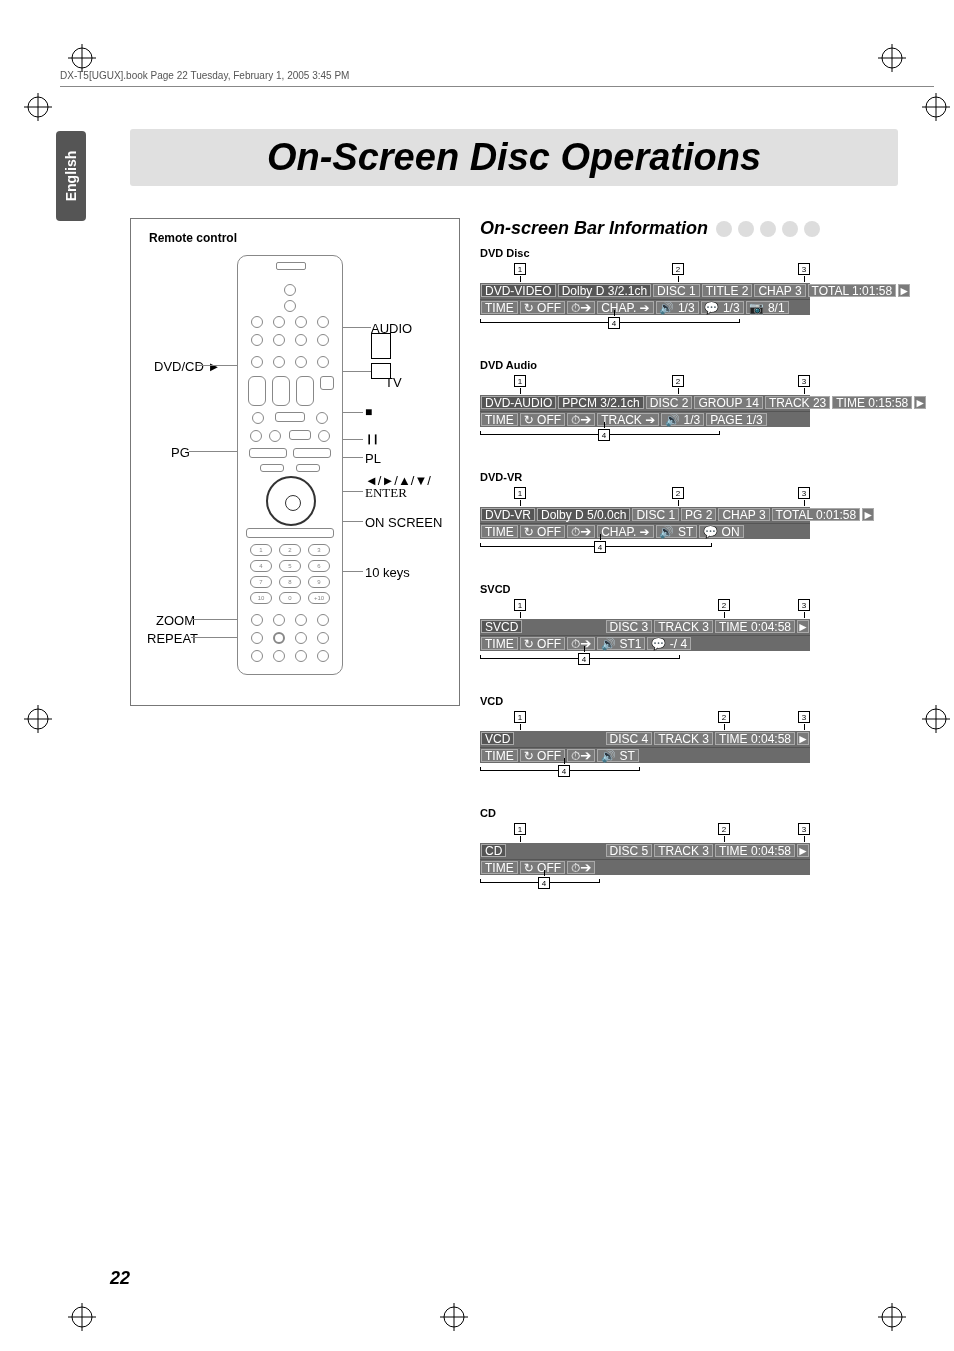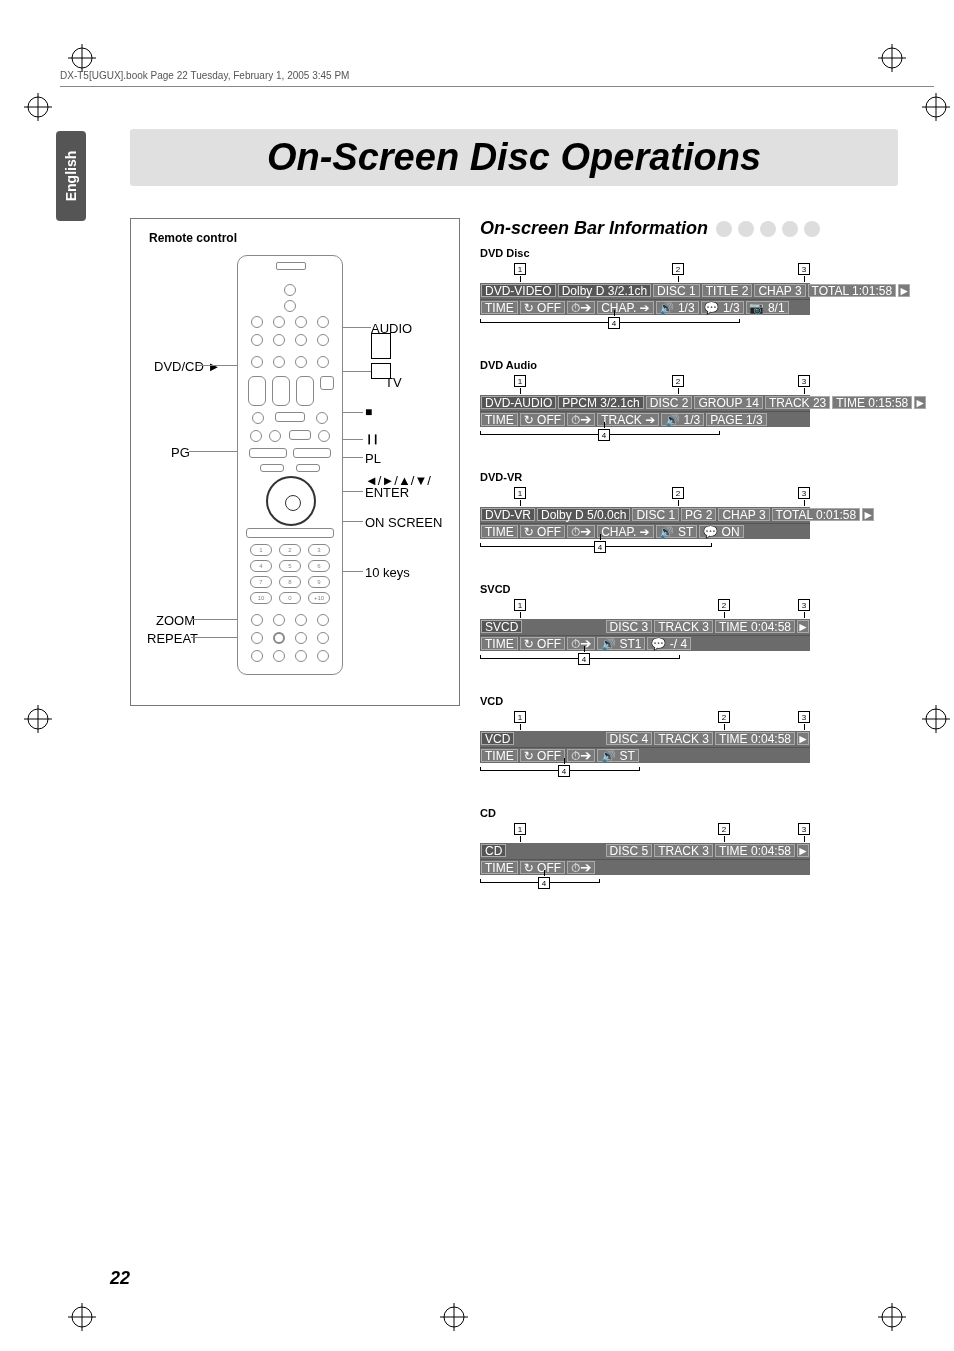--- a/index.html
+++ b/index.html
@@ -162,21 +162,21 @@
         <div class="lbl" style="top:150px; left:224px; font-size:12px;">■</div>
         <div class="line" style="top:157px; left:202px; width:20px; height:1px;"></div>
 
         <div class="lbl" style="top:178px; left:224px; font-size:10px; letter-spacing:-2px;">❙❙</div>
         <div class="line" style="top:184px; left:202px; width:20px; height:1px;"></div>
 
         <div class="lbl" style="top:196px; left:224px;">PL</div>
         <div class="line" style="top:202px; left:202px; width:20px; height:1px;"></div>
 
         <div class="lbl" style="top:218px; left:224px;">◄/►/▲/▼/</div>
-        <div class="lbl" style="top:230px; left:224px;">ENTER</div>
+        <div class="lbl" style="top:230px; left:224px;font-family:Liberation Serif, serif;">ENTER</div>
         <div class="line" style="top:236px; left:202px; width:20px; height:1px;"></div>
 
         <div class="lbl" style="top:260px; left:224px;">ON SCREEN</div>
         <div class="line" style="top:266px; left:202px; width:20px; height:1px;"></div>
 
         <div class="lbl" style="top:310px; left:224px;">10 keys</div>
         <div class="line" style="top:316px; left:202px; width:20px; height:1px;"></div>
 
         <div class="remote-body">
           <div style="position:absolute; top:6px; left:38px; width:30px; height:8px; border:1px solid #888; border-radius:2px;"></div>

